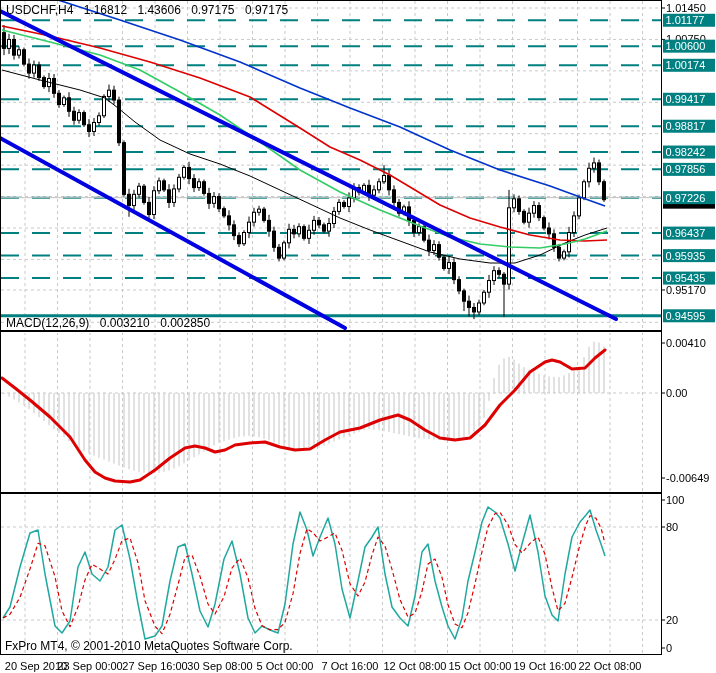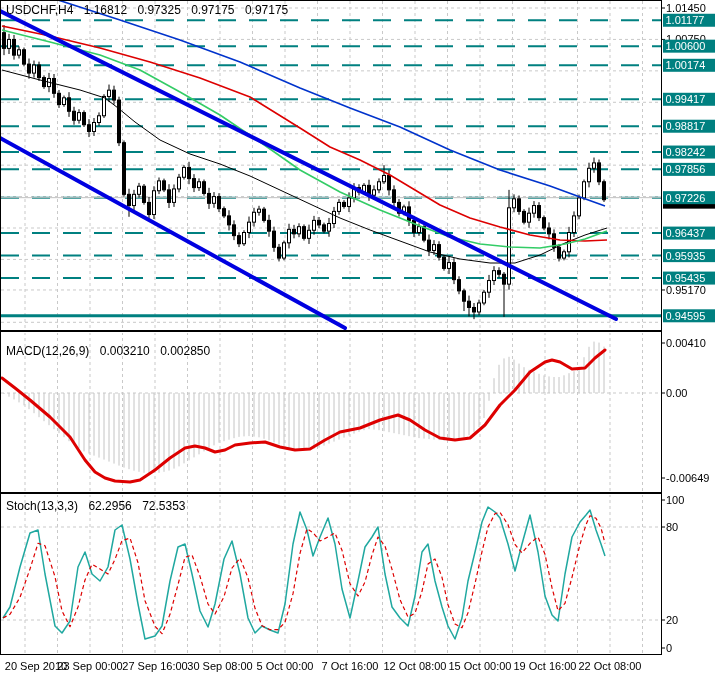--- a/index.html
+++ b/index.html
@@ -2,21 +2,21 @@
 <html><head>
 <meta charset="utf-8">
 <style>
   html,body{margin:0;padding:0;background:#fff;}
   .chart{position:relative;width:716px;height:673px;background:#fff;overflow:hidden;
          font-family:"Liberation Sans",sans-serif;color:#000;}
   .chart svg{position:absolute;left:0;top:0;}
   .ovl{position:absolute;font-size:12px;white-space:nowrap;letter-spacing:0;}
   .ovl span{margin-right:7px;}
   #title-ovl{left:6px;top:3px;}
-  #macd-ovl{left:6px;top:344px;}
+  #macd-ovl{left:6px;top:316px;}
   #stoch-ovl{left:6px;top:499px;}
   #copy-ovl{left:5px;top:639px;font-size:12px;}
 </style>
 </head>
 <body>
 
 <div class="chart">
   <svg id="svg-root" width="716" height="673">
       <defs>
         <clipPath id="clipMain">
@@ -550,30 +550,26 @@
       <text x="350" y="670" font-size="11" fill="#000000" font-family="&quot;Liberation Sans&quot;,sans-serif" text-anchor="middle">7 Oct 16:00</text>
       <text x="415" y="670" font-size="11" fill="#000000" font-family="&quot;Liberation Sans&quot;,sans-serif" text-anchor="middle">12 Oct 08:00</text>
       <text x="480" y="670" font-size="11" fill="#000000" font-family="&quot;Liberation Sans&quot;,sans-serif" text-anchor="middle">15 Oct 00:00</text>
       <text x="545" y="670" font-size="11" fill="#000000" font-family="&quot;Liberation Sans&quot;,sans-serif" text-anchor="middle">19 Oct 16:00</text>
       <text x="610" y="670" font-size="11" fill="#000000" font-family="&quot;Liberation Sans&quot;,sans-serif" text-anchor="middle">22 Oct 08:00</text>
     </svg>
 
   <div class="ovl" id="title-ovl">
     <span>USDCHF,H4</span>
     <span>1.16812</span>
-    <span>0.97325</span>
+    <span>1.43606</span>
     <span>0.97175</span>
     <span>0.97175</span>
   </div>
 
   <div class="ovl" id="macd-ovl">
     <span>MACD(12,26,9)</span>
     <span>0.003210</span>
     <span>0.002850</span>
   </div>
 
-  <div class="ovl" id="stoch-ovl">
-    <span>Stoch(13,3,3)</span>
-    <span>62.2956</span>
-    <span>72.5353</span>
-  </div>
 
+  <div class="ovl" id="copy-ovl">FxPro MT4, © 2001-2010 MetaQuotes Software Corp.</div>
 </div>
 
 </body></html>

